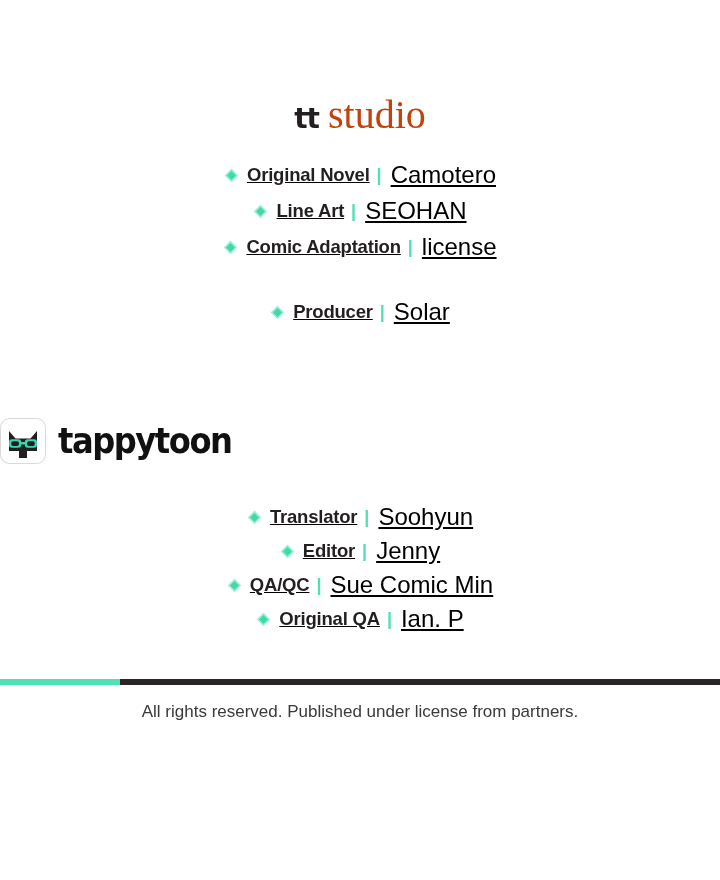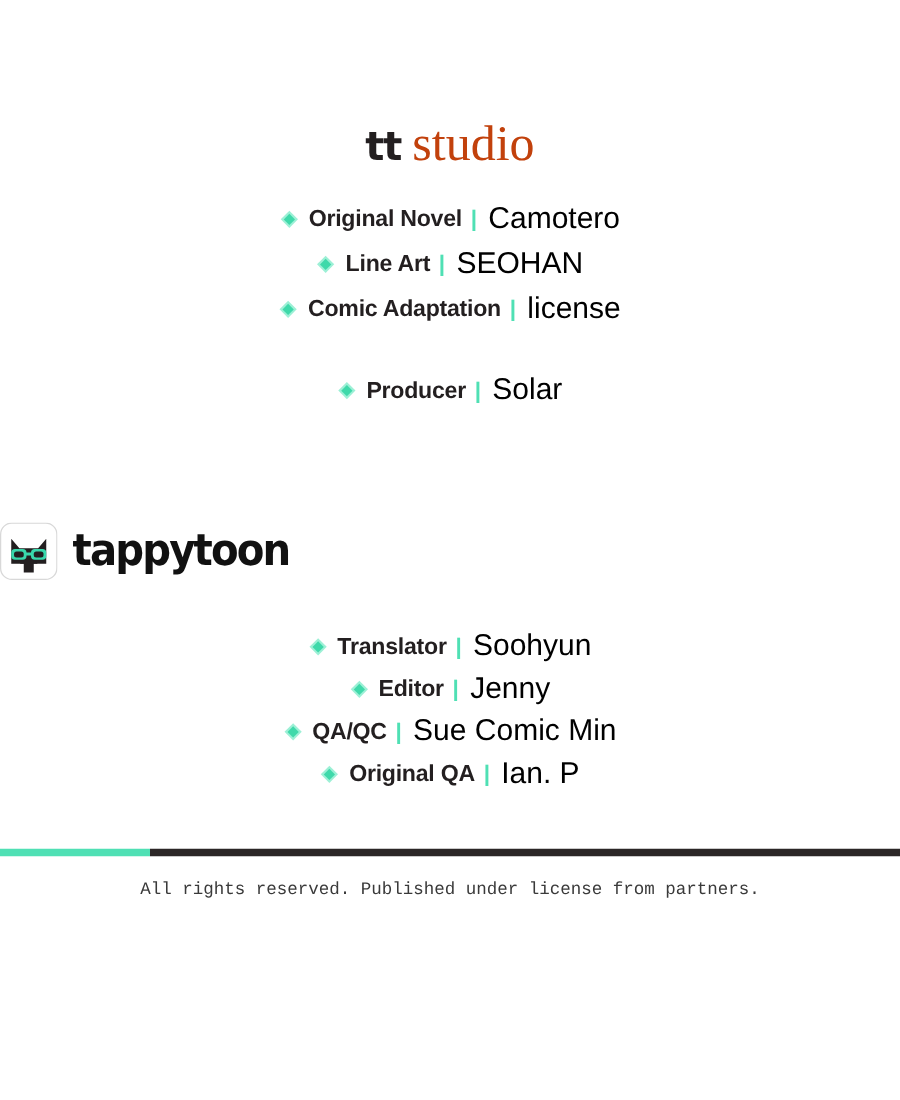--- a/index.html
+++ b/index.html
@@ -29,21 +29,21 @@
     top: 95px;
     left: 0;
     width: 720px;
     text-align: center;
     line-height: 1;
     white-space: nowrap;
   }
   .studio-tt {
     font-family: "DejaVu Sans", sans-serif;
     font-weight: 700;
-    font-size: 32px;
+    font-size: 28px;
     color: #231f20;
     letter-spacing: -1px;
   }
   .studio-word {
     font-family: Liberation Serif, serif;
     font-weight: 400;
     font-size: 40px;
     color: #c2410c;
     letter-spacing: 0px;
     margin-left: 9px;
@@ -65,20 +65,21 @@
     white-space: nowrap;
     line-height: 1;
     margin-bottom: 12px;
   }
   #credits-bottom .credit-line { margin-bottom: 10px; }
 
   .credit-inner {
     display: inline-flex;
     align-items: center;
     justify-content: flex-end;
+    text-decoration: underline;
   }
 
   .diamond-icon {
     display: inline-block;
     width: 15px;
     height: 15px;
     margin-right: 8px;
     flex: 0 0 auto;
     position: relative;
     top: 0px;
@@ -161,22 +162,22 @@
   
   .footer {
     position: absolute;
     top: 698px;
     left: 0;
     width: 720px;
     text-align: center;
   }
   .footer-line {
     display: block;
-    font-family: Liberation Mono, monospace;
-    font-size: 14px;
+    font-family: Liberation Sans, sans-serif;
+    font-size: 17px;
     color: #3a3a3a;
     line-height: 28px;
     white-space: nowrap;
   }
 </style>
 </head>
 <body>
 
 <div class="page">
 

